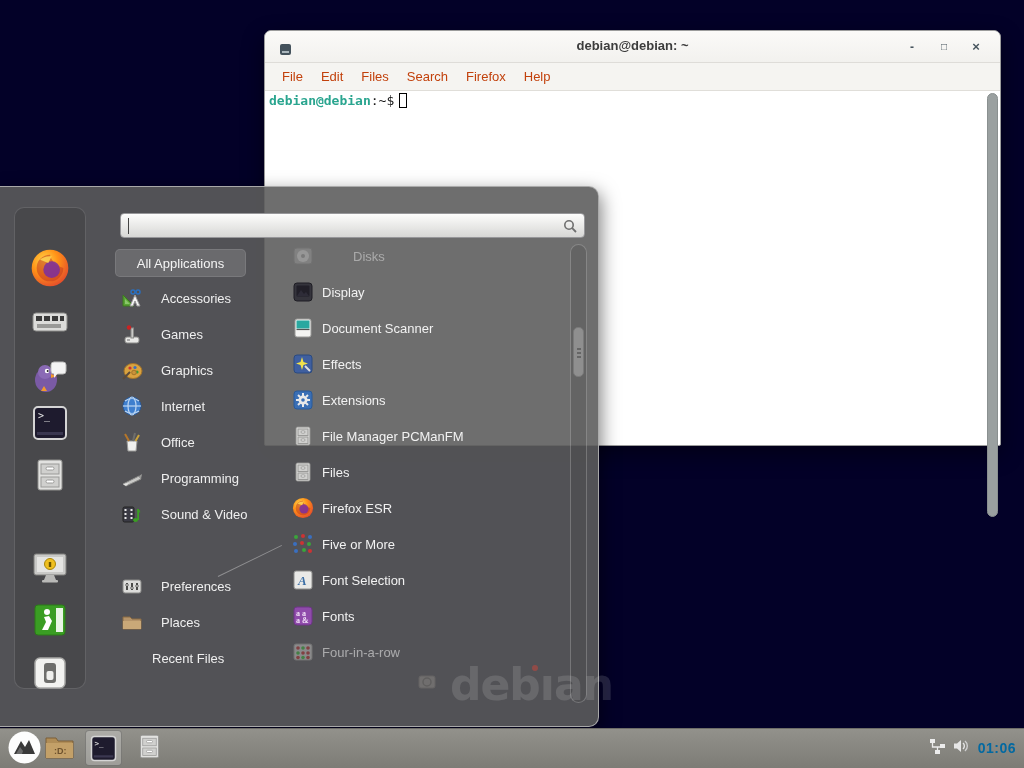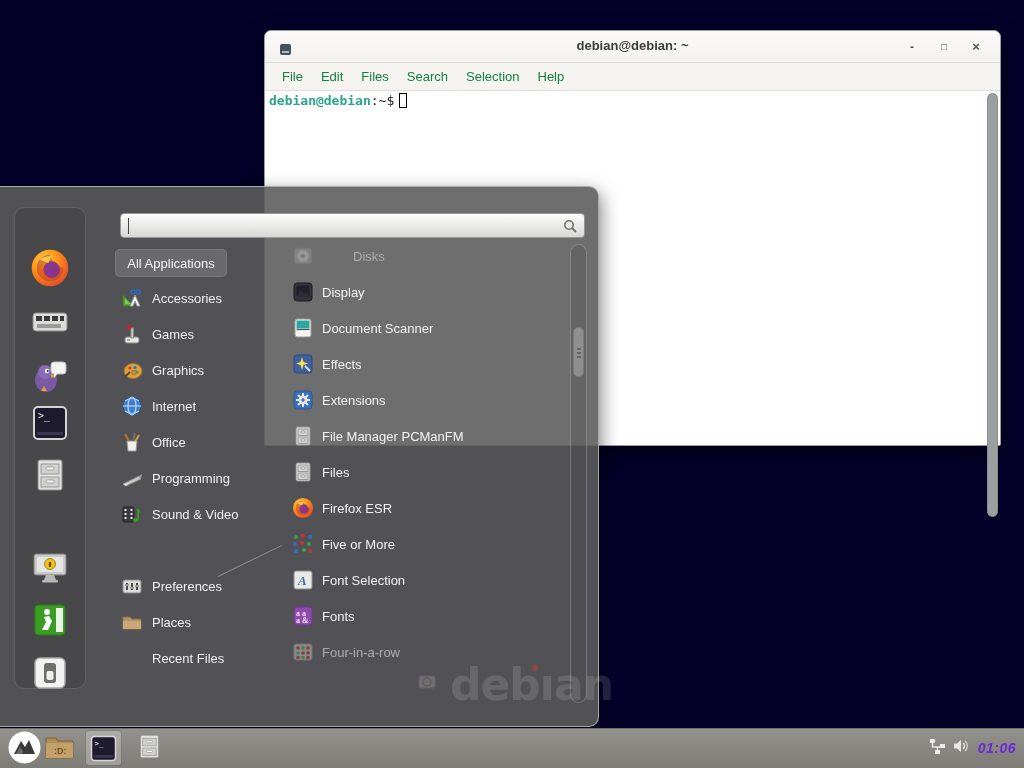--- a/index.html
+++ b/index.html
@@ -14,46 +14,46 @@
               border-bottom:1px solid #dedcd8; border-radius:7px 7px 0 0; }
   .title { position:absolute; left:0; right:0; top:7px; text-align:center; font-size:13px; font-weight:bold; color:#3c3c3c; }
   .tb-icon { position:absolute; left:15px; top:10px; }
   .winbtn { position:absolute; top:6px; width:20px; height:20px; text-align:center; line-height:20px;
             color:#47555e; font-weight:bold; cursor:default; }
   .btn-min { right:78px; font-size:12px; }
   .btn-max { right:46px; font-size:10px; }
   .btn-close { right:14px; font-size:13px; }
   .menubar { position:absolute; left:0; top:32px; right:0; height:28px; background:#f5f4f1;
              border-bottom:1px solid #e0ded9; display:flex; align-items:center; padding-left:8px; }
-  .menubar span { font-size:13px; color:#15803d; padding:4px 9px; }
+  .menubar span { font-size:13px; color:#c2410c; padding:4px 9px; }
   .term-body { position:absolute; left:1px; top:60px; right:1px; bottom:1px; background:#fff; }
   .prompt { position:absolute; left:3px; top:2px; font-family:"DejaVu Sans Mono", monospace; font-size:13px; color:#1a1a1a; }
   .prompt .user { color:#2aa58f; font-weight:bold; }
   .cursor { display:inline-block; width:8px; height:15px; border:1.5px solid #000; vertical-align:-3px; margin-left:5px; }
   .term-scroll { position:absolute; right:1px; top:2px; width:11px; height:424px; background:#9aa0a0;
                  border:1px solid #8a9090; border-radius:6px; }
 
   
   .appmenu { position:absolute; left:0; top:186px; width:599px; height:541px; z-index:20;
              background:rgba(92,92,92,0.89); border:1px solid rgba(178,178,178,0.9); border-left:none;
              border-radius:0 10px 10px 0; box-shadow:2px 6px 18px rgba(0,0,0,0.5); }
   .fav-col { position:absolute; left:14px; top:20px; width:72px; height:482px;
              background:rgba(0,0,0,0.12); border:1px solid rgba(255,255,255,0.14); border-radius:10px; }
   .fav { position:absolute; left:50%; transform:translateX(-50%); }
   .searchbox { position:absolute; left:120px; top:26px; width:465px; height:25px;
                background:linear-gradient(#fdfdfc,#d7d7d5); border:1px solid #97979a; border-radius:4px; }
   .searchbox input { position:absolute; inset:0; background:transparent; border:none; outline:none;
                      font-size:13px; padding:0 26px 0 7px; color:#222; }
   .caret { position:absolute; left:7px; top:4px; width:1px; height:16px; background:#444; }
   .mag { position:absolute; right:7px; top:5px; }
-  .allapps { position:absolute; left:115px; top:62px; width:112px; height:28px;
+  .allapps { position:absolute; left:115px; top:62px; width:131px; height:28px;
              background:rgba(255,255,255,0.14); border:1px solid rgba(255,255,255,0.10);
              border-radius:5px; display:flex; align-items:center; justify-content:center;
              font-size:13px; color:#f4f4f4; }
-  .cat { position:absolute; left:115px; height:36px; display:flex; align-items:center; gap:9px; padding-left:6px;
+  .cat { position:absolute; left:115px; height:36px; display:flex; align-items:center; gap:18px; padding-left:6px;
          font-size:13px; color:#efefef; width:150px; }
   .cat .ic, .app .ic { width:22px; height:22px; flex:0 0 22px; }
   .apps-clip { position:absolute; left:0; top:51px; width:599px; height:465px; overflow:hidden; }
   .app { position:absolute; left:292px; height:36px; display:flex; align-items:center; gap:8px;
          font-size:13px; color:#f2f2f2; width:270px; }
   .dim45 { opacity:0.45;gap:39px; } .dim55 { opacity:0.55; } .dim25 { opacity:0.25;flex-direction:column; }
   .mscroll-track { position:absolute; left:570px; top:57px; width:17px; height:459px;
                    border:1px solid rgba(255,255,255,0.22); border-radius:9px; background:rgba(70,70,70,0.25); }
   .mscroll-thumb { position:absolute; left:2px; top:82px; width:11px; height:50px; background:#8f8f8f;
                    border:1px solid #7a7a7a; border-radius:5px; }
@@ -66,21 +66,21 @@
            transform:rotate(-26deg); transform-origin:left center; }
 
   
   .taskbar { position:absolute; left:0; top:728px; width:1024px; height:40px; z-index:30;
              background:linear-gradient(#92918b,#7d7c76); border-top:1px solid #6e6d68; }
   .tbtn { position:absolute; top:730px; z-index:31; }
   .tbtn.active { background:rgba(255,255,255,0.25); border:1px solid rgba(0,0,0,0.25); border-radius:4px;
                  width:37px; height:36px; display:flex; align-items:center; justify-content:center; }
   .tray { position:absolute; top:728px; height:40px; right:0; display:flex; align-items:center; gap:7px;
           padding-right:8px; z-index:31; }
-  .clock { font-size:14px; font-weight:bold; color:#6d28d9; letter-spacing:0.5px;font-style:italic; }
+  .clock { font-size:14px; font-weight:bold; color:#0369a1; letter-spacing:0.5px; }
 </style>
 </head>
 <body>
 
 <svg width="0" height="0" style="position:absolute">
   <defs>
     <radialGradient id="fx" cx="35%" cy="30%" r="80%">
       <stop offset="0%" stop-color="#ffd54a"></stop>
         <stop offset="45%" stop-color="#ff9317"></stop>
         <stop offset="100%" stop-color="#e0442e"></stop>
@@ -101,21 +101,21 @@
     <div class="title">debian@debian: ~</div>
     <div class="winbtn btn-min">-</div>
     <div class="winbtn btn-max">□</div>
     <div class="winbtn btn-close">×</div>
   </div>
   <div class="menubar">
     <span>File</span>
     <span>Edit</span>
     <span>Files</span>
     <span>Search</span>
-    <span>Selection</span>
+    <span>Firefox</span>
     <span>Help</span>
   </div>
   <div class="term-body">
     <div class="prompt"><span class="user">debian@debian</span><span>:~$</span><span class="cursor"></span></div>
     <div class="term-scroll"></div>
   </div>
 </div>
 
 <div class="appmenu">
 

